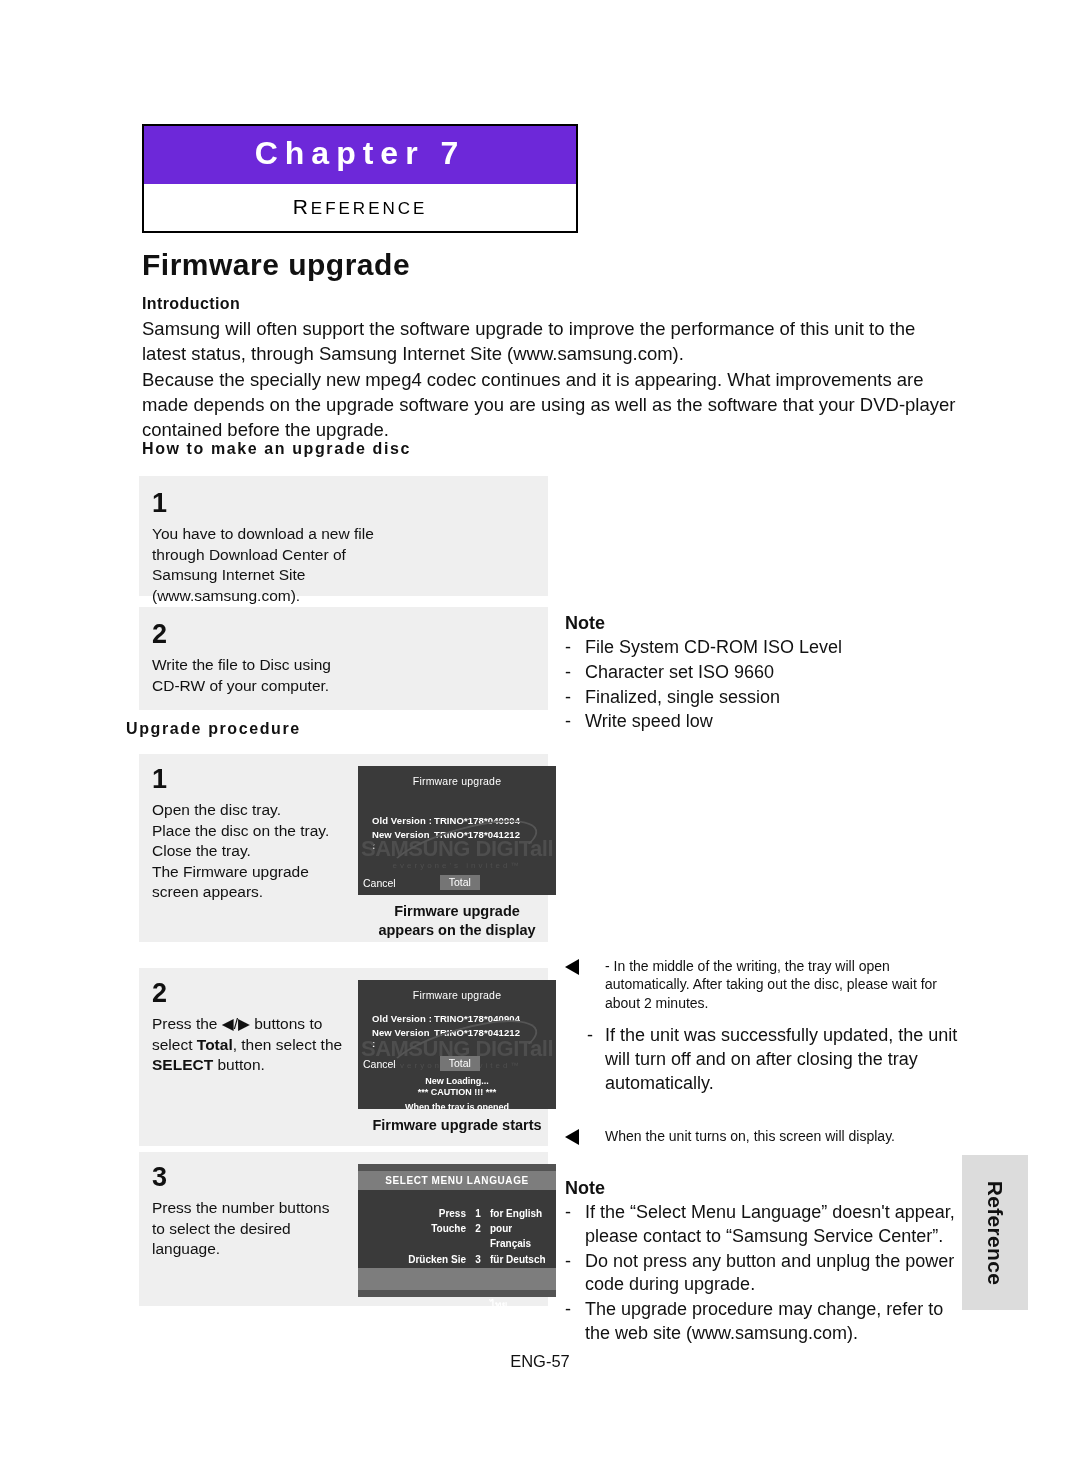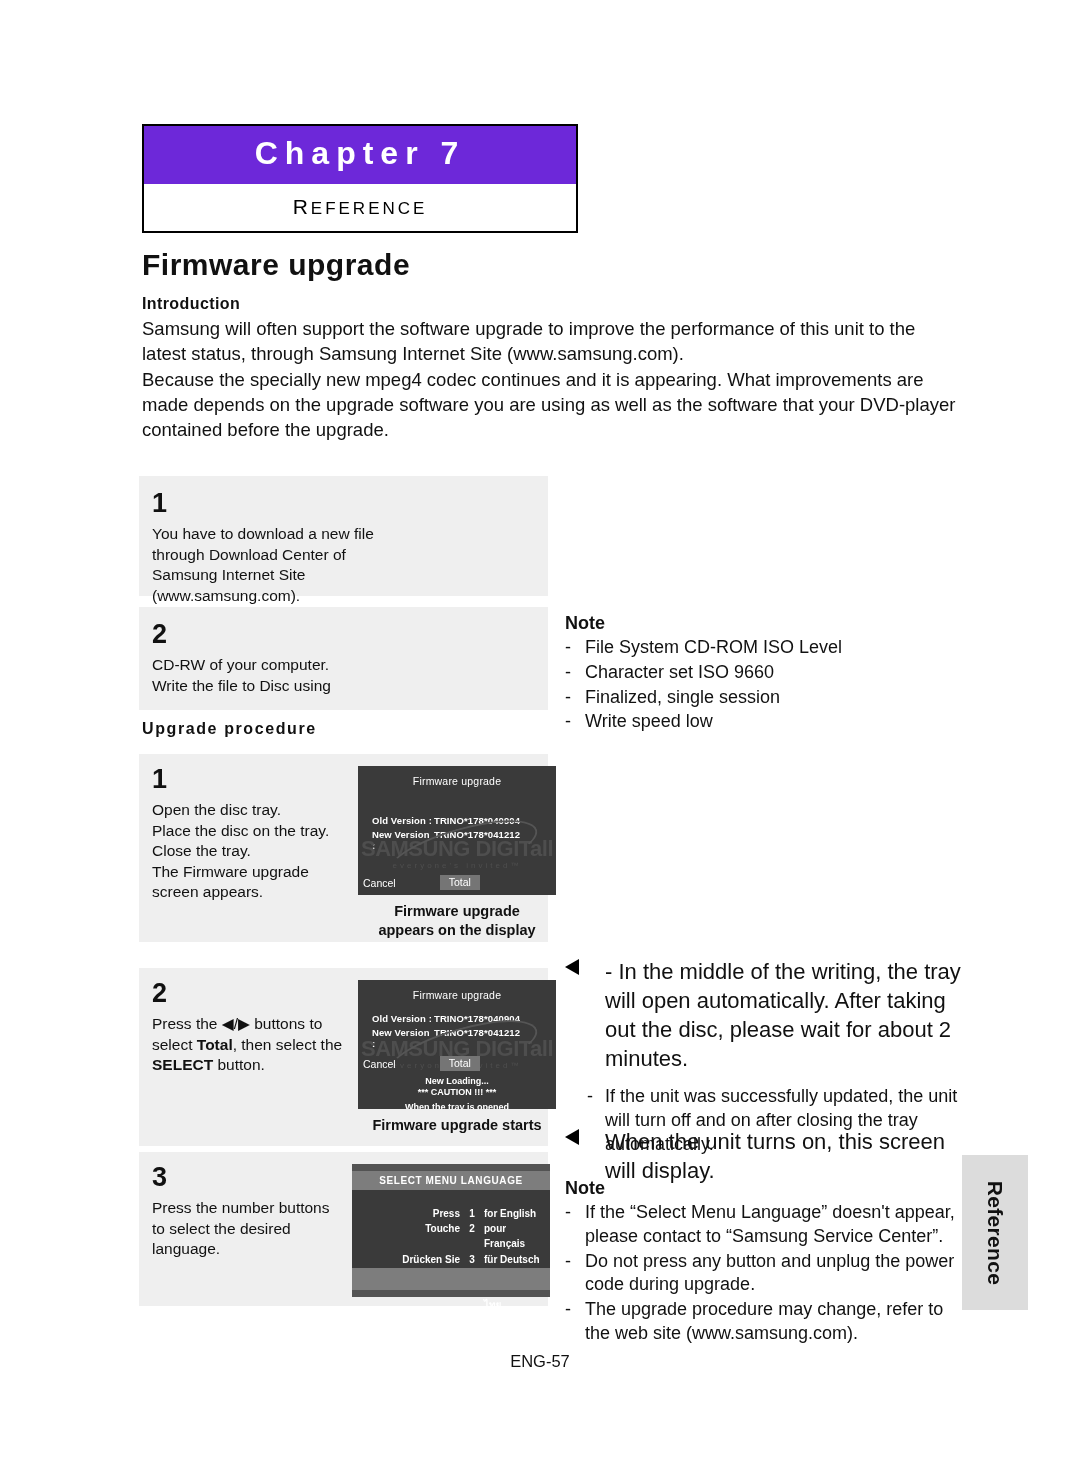--- a/index.html
+++ b/index.html
@@ -54,21 +54,21 @@
   }
   .h2 {
     font-size: 16px;
     font-weight: bold;
     letter-spacing: 0.4px;
   }
   .h2-spaced { letter-spacing: 1.6px; }
 
   #sec-intro { position: absolute; left: 142px; top: 295px; }
   #sec-howto { position: absolute; left: 142px; top: 440px; }
-  #sec-upgrade { position: absolute; left: 142px; top: 720px; }
+  #sec-upgrade { position: absolute; left: 126px; top: 720px; }
 
   
   .body-col {
     position: absolute;
     left: 142px;
     width: 815px;
     font-size: 18.5px;
     line-height: 1.36;
   }
   #para1 { top: 316px; }
@@ -237,21 +237,21 @@
     position: absolute; left: 0; top: 0;
   }
   #note-1 { top: 613px; }
   #arrow-block-1 { top: 957px; }
   #arrow-block-2 { top: 1127px; }
   #note-2 { top: 1178px; }
 
   .arrow-item {
     position: relative;
     padding-left: 40px;
-    font-size: 22px;
+    font-size: 14px;
     line-height: 1.32;
   }
   .arrow-glyph {
     position: absolute;
     left: 0; top: 2px;
     width: 0; height: 0;
     border-top: 8px solid transparent;
     border-bottom: 8px solid transparent;
     border-right: 14px solid #000;
   }
@@ -299,36 +299,37 @@
     <div class="chapter-bar">Chapter 7</div>
     <div class="chapter-sub"><span class="cap">R</span><span>EFERENCE</span></div>
   </div>
 
   <div class="doc-title">Firmware upgrade</div>
 
   <div id="sec-intro" class="h2">Introduction</div>
   <div id="para1" class="body-col">Samsung will often support the software upgrade to improve the performance of this unit to the latest status, through Samsung Internet Site (www.samsung.com).</div>
   <div id="para2" class="body-col">Because the specially new mpeg4 codec continues and it is appearing. What improvements are made depends on the upgrade software you are using as well as the software that your DVD-player contained before the upgrade.</div>
 
+  <div id="sec-howto" class="h2 h2-spaced">How to make an upgrade disc</div>
 
   <div id="step-a1" class="stepbox">
     <div class="stepnum">1</div>
     <div class="steptext">
       <div>You have to download a new file</div>
       <div>through Download Center of</div>
       <div>Samsung Internet Site</div>
       <div>(www.samsung.com).</div>
     </div>
   </div>
 
   <div id="step-a2" class="stepbox">
     <div class="stepnum">2</div>
     <div class="steptext">
+      <div>Write the file to Disc using</div>
       <div>CD-RW of your computer.</div>
-      <div>Write the file to Disc using</div>
     </div>
   </div>
 
   <div id="note-1" class="rightcol">
     <div class="note-title">Note</div>
     <ul class="note-list">
       <li><span class="dash">-</span><span>File System CD-ROM ISO Level</span></li>
       <li><span class="dash">-</span><span>Character set ISO 9660</span></li>
       <li><span class="dash">-</span><span>Finalized, single session</span></li>
       <li><span class="dash">-</span><span>Write speed low</span></li>
@@ -423,21 +424,21 @@
   <div id="step-b3" class="stepbox">
     <div class="step-inner">
       <div class="step-left">
         <div class="stepnum">3</div>
         <div class="steptext">
           <div>Press the number buttons</div>
           <div>to select the desired</div>
           <div>language.</div>
         </div>
       </div>
-      <div style="">
+      <div style="margin-left:6px;">
         <div class="lang-screen" style="width:198px;height:133px;">
           <div class="lang-topbar"></div>
           <div class="lang-header">SELECT MENU LANGUAGE</div>
           <div class="lang-body">
             <div class="lang-row">
               <span class="lang-a">Press</span>
               <span class="lang-n">1</span>
               <span class="lang-b">for English</span>
             </div>
             <div class="lang-row">

